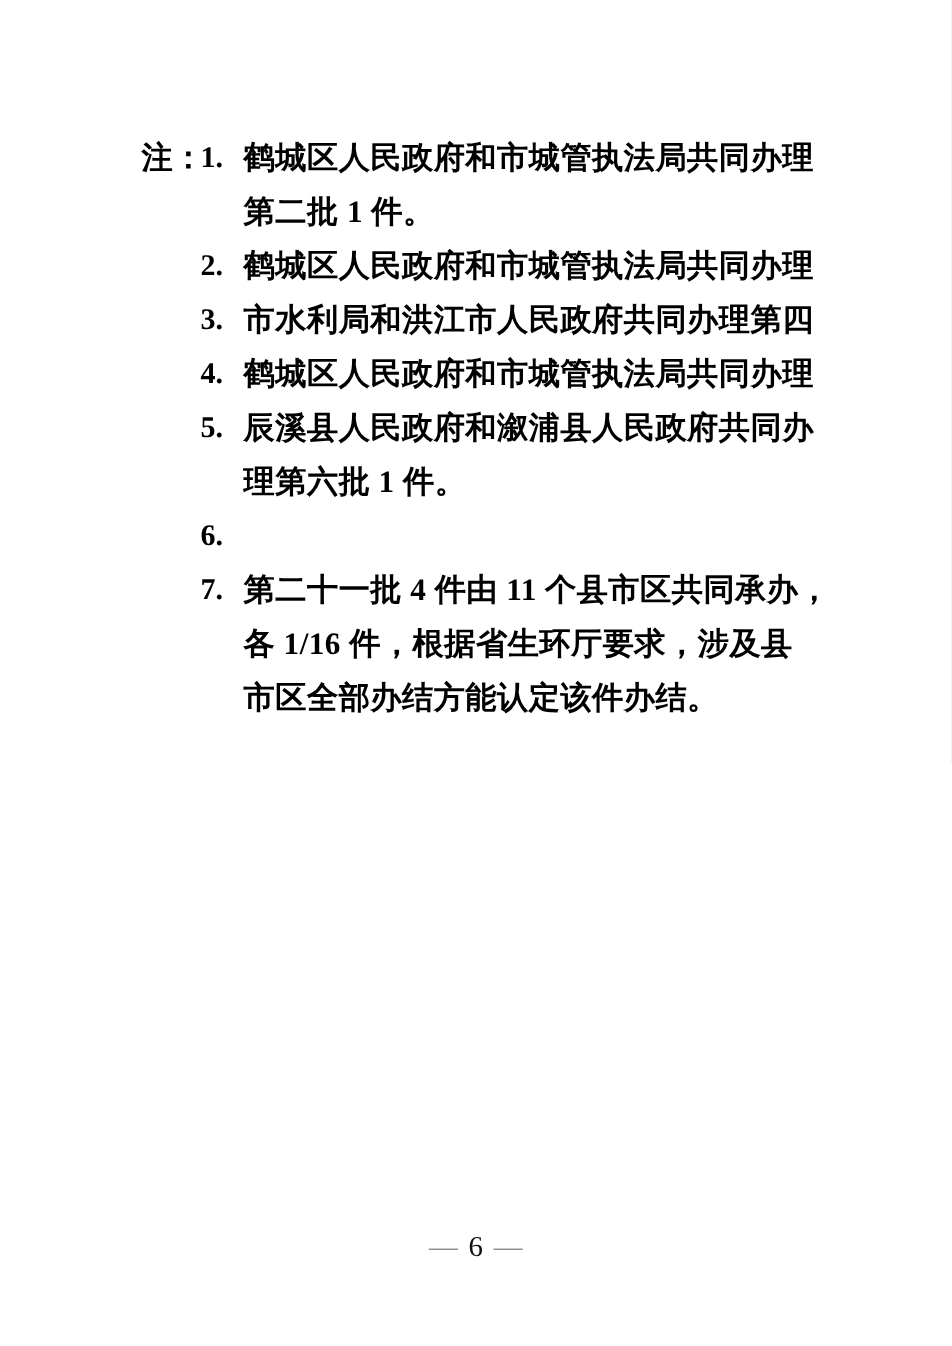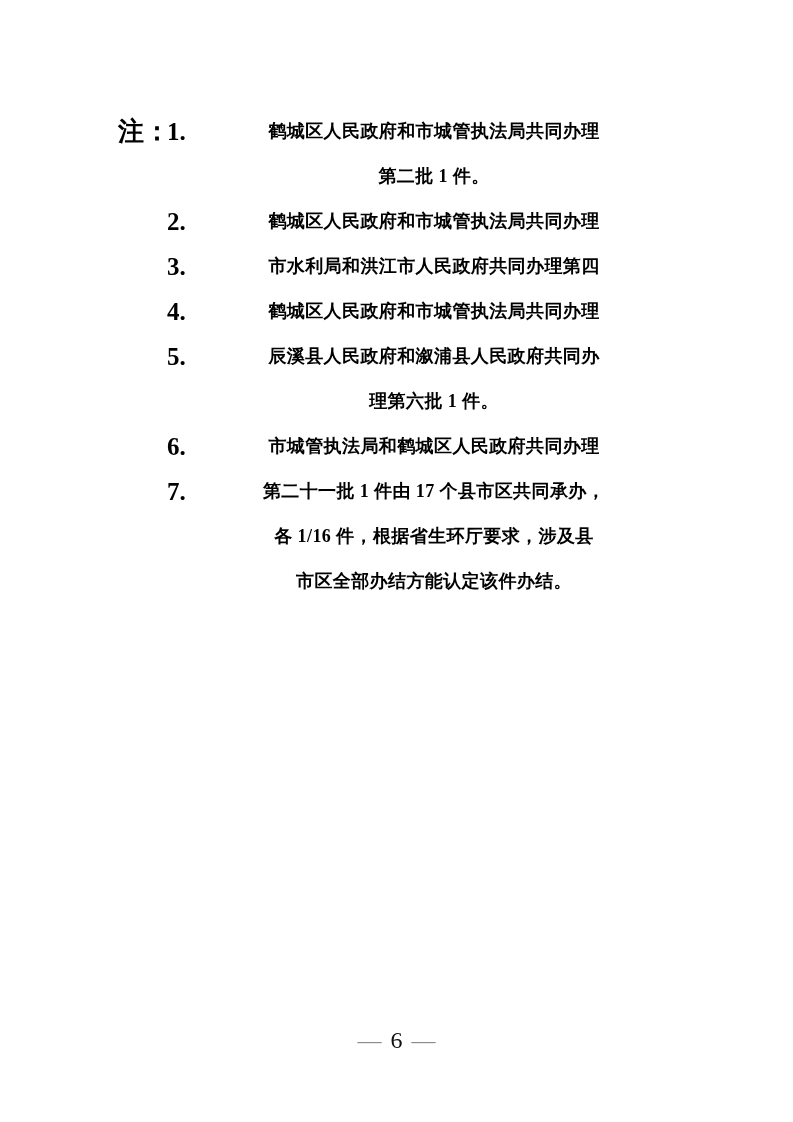--- a/index.html
+++ b/index.html
@@ -46,24 +46,23 @@
     line-height: 45px;
     font-size: 25px;
   }
   .item-lines {
     flex: 1 1 auto;
     min-width: 0;
   }
   .line {
     height: 45px;
     line-height: 45px;
-    font-size: 18px;
+    font-size: 26px;
     white-space: nowrap;
     letter-spacing: 0.4px;
-    text-align: center;
   }
   .page-footer {
     position: absolute;
     left: 0;
     top: 1022px;
     width: 100%;
     height: 36px;
     line-height: 36px;
     text-align: center;
     font-size: 24px;
@@ -120,28 +119,27 @@
         <span class="item-num">5.</span>
         <div class="item-lines">
           <div class="line">辰溪县人民政府和溆浦县人民政府共同办</div>
           <div class="line">理第六批 1 件。</div>
         </div>
       </div>
 
       <div class="note-item">
         <span class="item-num">6.</span>
         <div class="item-lines">
-          <div class="line">市城管执法局和鹤城区人民政府共同办理</div>
         </div>
       </div>
 
       <div class="note-item">
         <span class="item-num">7.</span>
         <div class="item-lines">
-          <div class="line">第二十一批 1 件由 17 个县市区共同承办，</div>
+          <div class="line">第二十一批 4 件由 11 个县市区共同承办，</div>
           <div class="line">各 1/16 件，根据省生环厅要求，涉及县</div>
           <div class="line">市区全部办结方能认定该件办结。</div>
         </div>
       </div>
 
     </div>
   </div>
 
   <div class="page-footer">
     <span class="footer-dash">—</span><span class="footer-page-number">6</span><span class="footer-dash">—</span>

